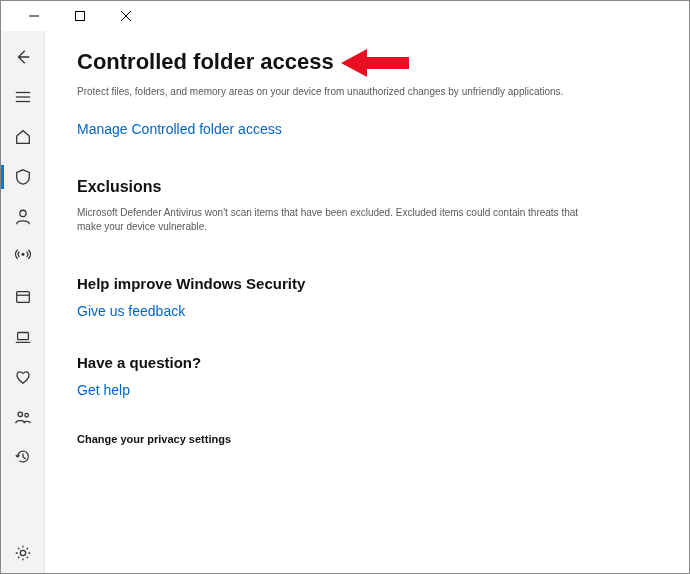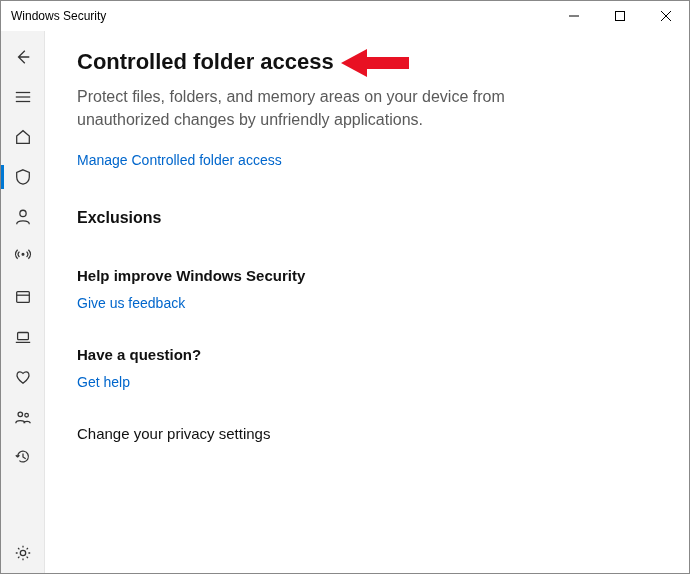--- a/index.html
+++ b/index.html
@@ -78,21 +78,21 @@
       margin-bottom: 10px;
       letter-spacing: 0;
     }
     h2 {
       font-size: 16px;
       font-weight: 600;
       color: #111;
       margin-bottom: 10px;
     }
     .desc {
-      font-size: 16px;
+      font-size: 10px;
       color: #5a5a5a;
       line-height: 1.45;
       margin-bottom: 20px;
       max-width: 520px;
     }
     .link {
       font-size: 14px;
       color: #0066cc;
       cursor: pointer;
       display: inline-block;
@@ -102,21 +102,20 @@
       position: absolute;
       left: 296px;
       top: 16px;
       pointer-events: none;
     }
   </style>
 </head>
 <body>
 
 <div class="titlebar">
-  <span class="titlebar-title">Windows Security</span>
   <div class="window-controls">
     <div class="winctrl">
       <svg viewBox="0 0 10 10">
           <line x1="0" y1="5" x2="10" y2="5" stroke="#000" stroke-width="1"></line>
         </svg>
     </div>
     <div class="winctrl">
       <svg viewBox="0 0 10 10">
           <rect x="0.5" y="0.5" width="9" height="9" fill="none" stroke="#000" stroke-width="1"></rect>
         </svg>
@@ -212,30 +211,31 @@
     </svg>
 
     <div class="section">
       <h1>Controlled folder access</h1>
       <div class="desc">Protect files, folders, and memory areas on your device from unauthorized changes by unfriendly applications.</div>
       <span class="link">Manage Controlled folder access</span>
     </div>
 
     <div class="section">
       <h2>Exclusions</h2>
+      <div class="desc">Microsoft Defender Antivirus won't scan items that have been excluded. Excluded items could contain threats that make your device vulnerable.</div>
     </div>
 
     <div class="section" style="margin-bottom:34px">
       <h2 style="font-size:15px;font-weight:600">Help improve Windows Security</h2>
       <span class="link">Give us feedback</span>
     </div>
 
     <div class="section" style="margin-bottom:34px">
       <h2 style="font-size:15px;font-weight:600">Have a question?</h2>
       <span class="link">Get help</span>
     </div>
 
     <div class="section">
-      <h2 style="font-size:15px;font-weight:400">Change your privacy settings</h2>
+      <h2 style="font-size:11px;font-weight:700">Change your privacy settings</h2>
     </div>
 
   </div>
 </div>
 
 </body></html>

